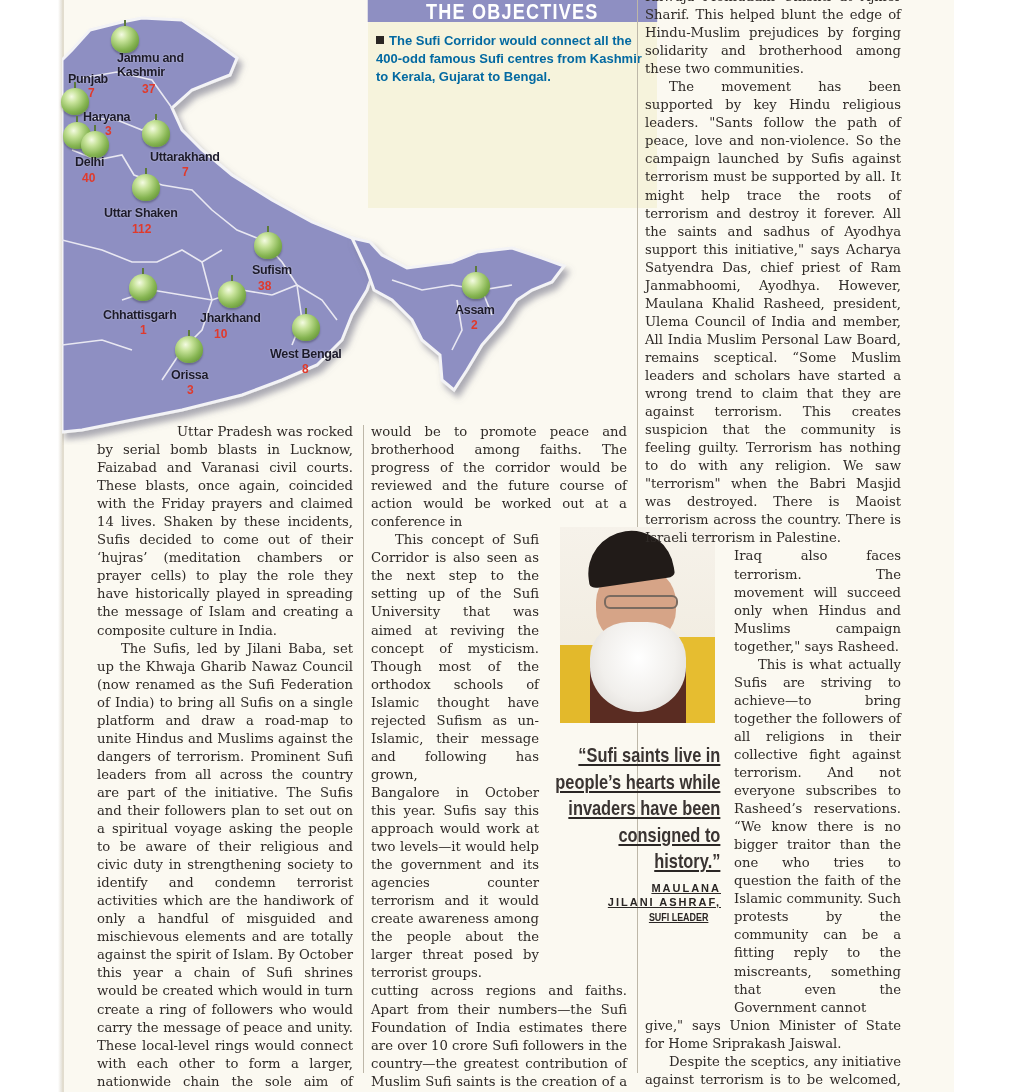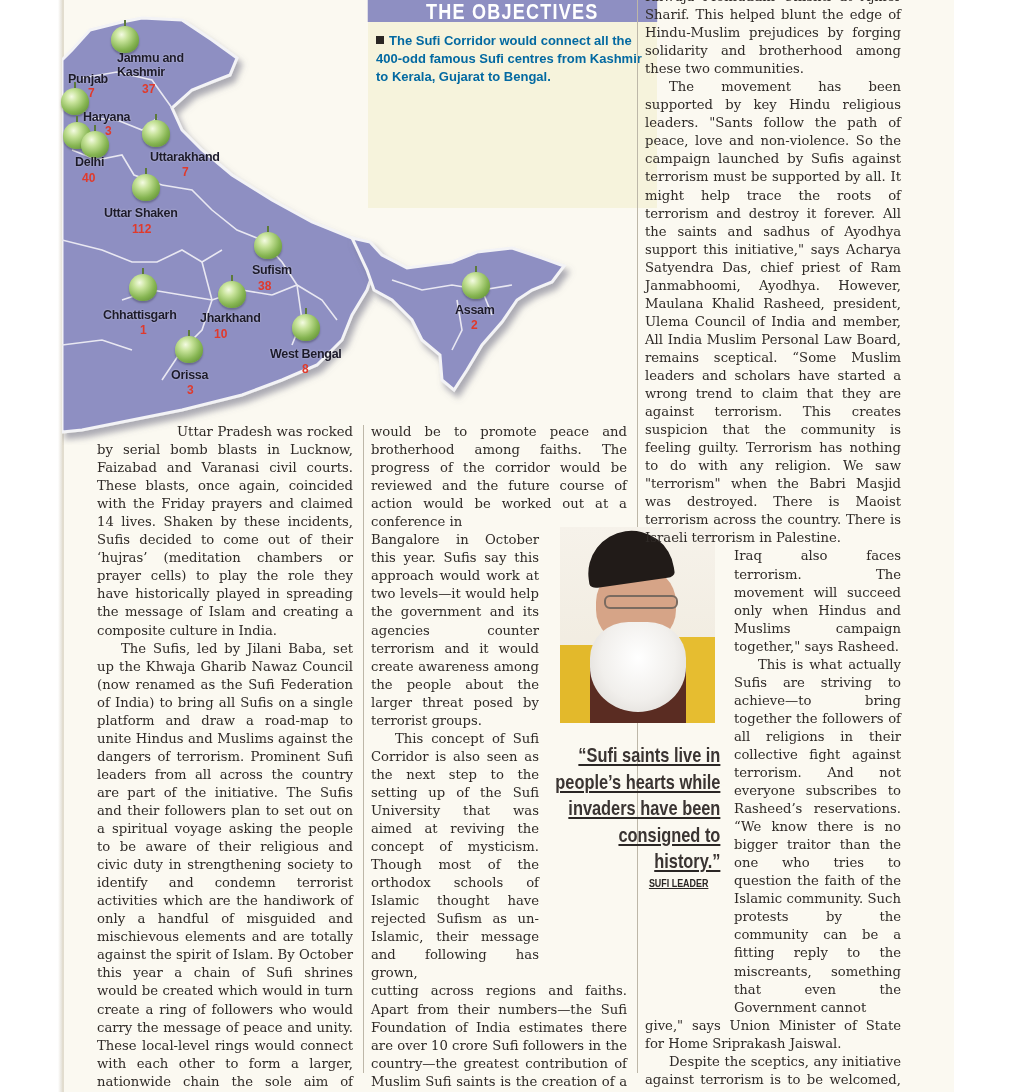--- a/index.html
+++ b/index.html
@@ -247,37 +247,41 @@
 <div class="col col1">
   <p>
       <span style="display:block;height:0"></span>
       <span style="display:block;text-indent:80px">Uttar Pradesh was rocked by serial bomb blasts in Lucknow, Faizabad and Varanasi civil courts. These blasts, once again, coincided with the Friday prayers and claimed 14 lives. Shaken by these incidents, Sufis decided to come out of their ‘hujras’ (meditation chambers or prayer cells) to play the role they have historically played in spreading the message of Islam and creating a composite culture in India.</span>
     </p>
   <p class="indent">The Sufis, led by Jilani Baba, set up the Khwaja Gharib Nawaz Council (now renamed as the Sufi Federation of India) to bring all Sufis on a single platform and draw a road-map to unite Hindus and Muslims against the dangers of terrorism. Prominent Sufi leaders from all across the country are part of the initiative. The Sufis and their followers plan to set out on a spiritual voyage asking the people to be aware of their religious and civic duty in strengthening society to identify and condemn terrorist activities which are the handiwork of only a handful of misguided and mischievous elements and are totally against the spirit of Islam. By October this year a chain of Sufi shrines would be created which would in turn create a ring of followers who would carry the message of peace and unity. These local-level rings would connect with each other to form a larger, nationwide chain the sole aim of which</p>
 </div>
 
 <div class="col col2">
   <p>would be to promote peace and brotherhood among faiths. The progress of the corridor would be reviewed and the future course of action would be worked out at a conference in</p>
+  <p class="narrow indent">This concept of Sufi Corridor is also seen as the next step to the setting up of the Sufi University that was aimed at reviving the concept of mysticism. Though most of the orthodox schools of Islamic thought have rejected Sufism as un-Islamic, their message and following has grown,</p>
   <p class="narrow">Bangalore in October this year. Sufis say this approach would work at two levels—it would help the government and its agencies counter terrorism and it would create awareness among the people about the larger threat posed by terrorist groups.</p>
-  <p class="narrow indent">This concept of Sufi Corridor is also seen as the next step to the setting up of the Sufi University that was aimed at reviving the concept of mysticism. Though most of the orthodox schools of Islamic thought have rejected Sufism as un-Islamic, their message and following has grown,</p>
   <p>cutting across regions and faiths. Apart from their numbers—the Sufi Foundation of India estimates there are over 10 crore Sufi followers in the country—the greatest contribution of Muslim Sufi saints is the creation of a composite culture in India dating back to the 13th century with the arrival of</p>
 </div>
 
 <div class="photo">
   <div class="shawl-l"></div>
     <div class="shawl-r"></div>
     <div class="robe"></div>
   <div class="face"></div>
     <div class="cap"></div>
     <div class="glasses"></div>
     <div class="beard"></div>
 </div>
 
 <div class="quote">
   <div class="quote-text">“Sufi saints live in people’s hearts while invaders have been consigned to history.”</div>
+  <div class="quote-name">
+    <div>MAULANA</div>
+    <div>JILANI ASHRAF,</div>
+  </div>
   <div class="quote-role">SUFI LEADER</div>
 </div>
 
 <div class="col col3" style="top:-12px">
   <p>Khwaja Moinuddin Chishti at Ajmer Sharif. This helped blunt the edge of Hindu-Muslim prejudices by forging solidarity and brotherhood among these two communities.</p>
   <p class="indent">The movement has been supported by key Hindu religious leaders. "Sants follow the path of peace, love and non-violence. So the campaign launched by Sufis against terrorism must be supported by all. It might help trace the roots of terrorism and destroy it forever. All the saints and sadhus of Ayodhya support this initiative," says Acharya Satyendra Das, chief priest of Ram Janmabhoomi, Ayodhya. However, Maulana Khalid Rasheed, president, Ulema Council of India and member, All India Muslim Personal Law Board, remains sceptical. “Some Muslim leaders and scholars have started a wrong trend to claim that they are against terrorism. This creates suspicion that the community is feeling guilty. Terrorism has nothing to do with any religion. We saw "terrorism" when the Babri Masjid was destroyed. There is Maoist terrorism across the country. There is Israeli terrorism in Palestine.</p>
   <p class="col3-narrow">Iraq also faces terrorism. The movement will succeed only when Hindus and Muslims campaign together," says Rasheed.</p>
   <p class="col3-narrow indent">This is what actually Sufis are striving to achieve—to bring together the followers of all religions in their collective fight against terrorism. And not everyone subscribes to Rasheed’s reservations. “We know there is no bigger traitor than the one who tries to question the faith of the Islamic community. Such protests by the community can be a fitting reply to the miscreants, something that even the Government cannot</p>
   <p>give," says Union Minister of State for Home Sriprakash Jaiswal.</p>
   <p class="indent"><span>Despite the sceptics, any initiative against terrorism is to be welcomed, especially when it is undertaken by Muslims and, in particular Sufis, who ultimately have the right credentials to promote peace.</span></p>

